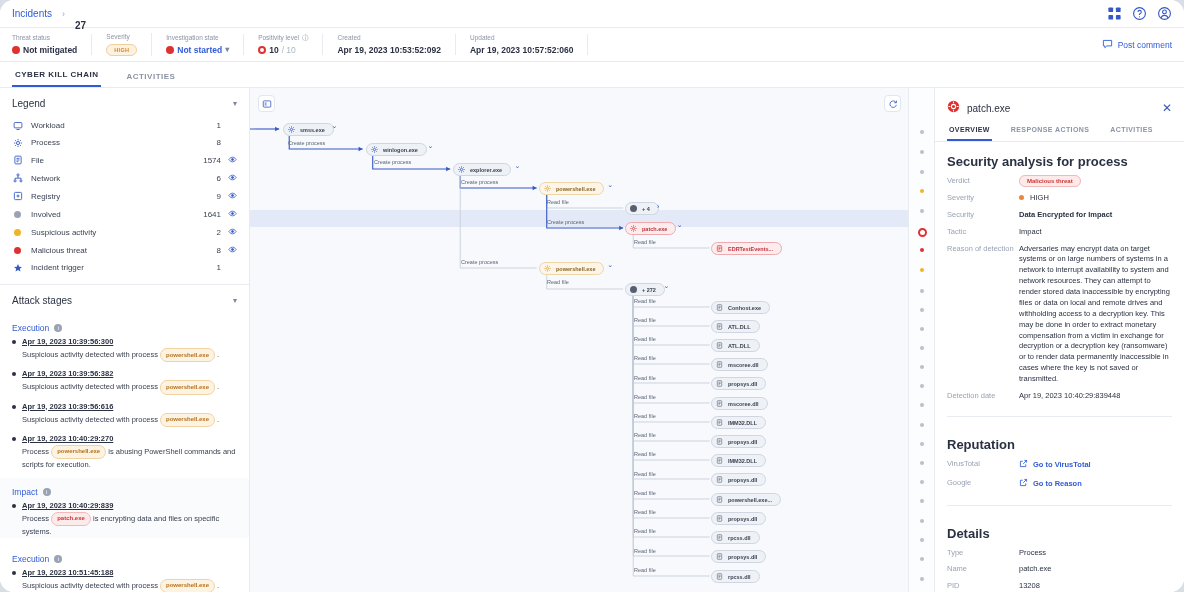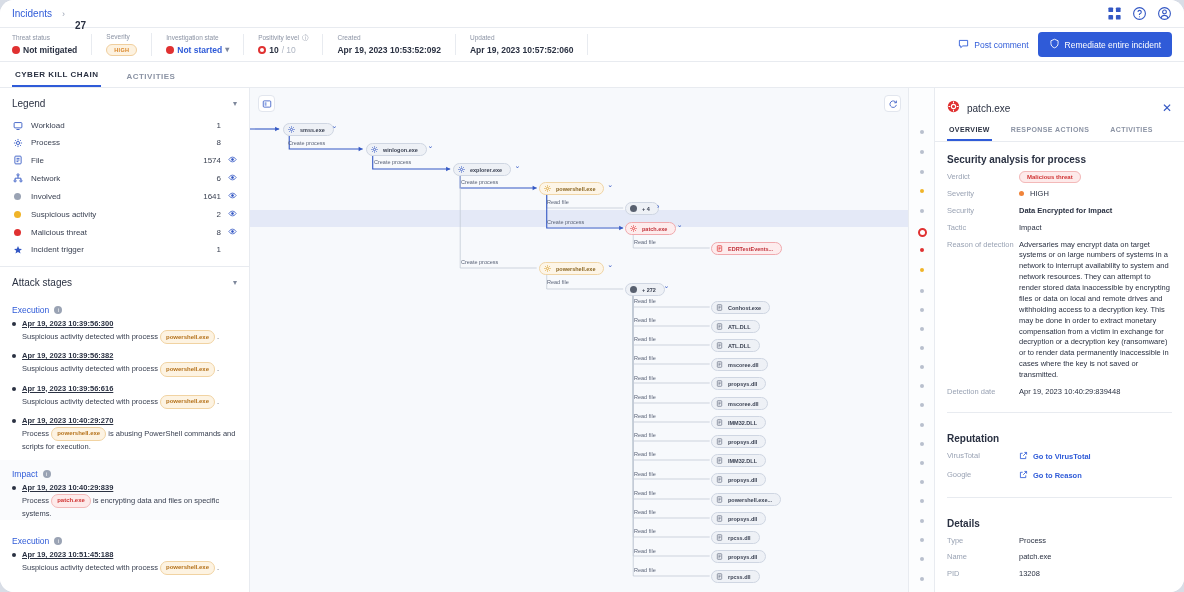--- a/index.html
+++ b/index.html
@@ -137,21 +137,21 @@
   .mm-sel { position: absolute; left: 8.5px; width: 9px; height: 9px; border-radius: 50%; border: 2.5px solid #e03131; background:#fff; }
 
   
   .right { width: 250px; border-left: 1px solid #e8ebf0; background: #fff; overflow: hidden; }
   .rp-head { display: flex; align-items: center; gap: 7px; padding: 11px 12px 9px; }
   .rp-title { font-size: 10px; color: #2a3142; flex: 1; }
   .rp-close { color: #3458c4; font-size: 12px; cursor: pointer; line-height: 1; }
   .rp-tabs { display: flex; padding: 0 12px; border-bottom: 1px solid #e8ebf0; }
   .rp-tab { font-size: 7px; font-weight: 700; letter-spacing: .4px; color: #8b93a4; padding: 0 2px 6px; margin-right: 17px; cursor: pointer; }
   .rp-tab.active { color: #2a3142; border-bottom: 2px solid #2f5bd8; }
-  .rp-sec-title { font-size: 10px; font-weight: 700; color: #2a3142; padding: 12px 12px 7px; }
+  .rp-sec-title { font-size: 13px; font-weight: 700; color: #2a3142; padding: 12px 12px 7px; }
   .kv { display: flex; padding: 0 12px 6px; font-size: 7.5px; align-items: flex-start; }
   .kv-k { width: 72px; flex: 0 0 72px; color: #9aa3b4; line-height: 1.45; }
   .kv-v { flex: 1; color: #2a3142; line-height: 1.45; }
   .badge-mal { font-size: 6px; font-weight: 700; color: #d03434; background: #fdeaea; border: 1px solid #f3b9b9; border-radius: 8px; padding: 2px 7px; }
   .rp-div { height: 1px; background: #e8ebf0; margin: 8px 12px; }
   .ext-link { color: #2f5bd8; display: inline-flex; align-items: center; gap: 5px; font-weight: 600; }
 </style>
 </head>
 <body>
 
@@ -231,28 +231,20 @@
 
     <div class="metabar-right">
       <button class="btn-ghost">
         <span>
           <svg width="11" height="11" viewBox="0 0 16 16" fill="none" stroke="currentColor" stroke-width="1.3">
               <path d="M2 3.5h12v8H7l-3 2.5V11.5H2z"></path>
             </svg>
         </span>
         <span>Post comment</span>
       </button>
-      <button class="btn-primary">
-        <span>
-          <svg width="11" height="11" viewBox="0 0 16 16" fill="none" stroke="currentColor" stroke-width="1.3">
-              <path d="M8 1.8 13.2 4v4c0 3.2-2.2 5.4-5.2 6.3C5 13.4 2.8 11.2 2.8 8V4z"></path>
-            </svg>
-        </span>
-        <span>Remediate entire incident</span>
-      </button>
     </div>
   </div>
 
   <div class="tabsbar">
     <div class="tab active">CYBER KILL CHAIN</div>
     <div class="tab">ACTIVITIES</div>
   </div>
 
   <div class="body">
 
@@ -302,20 +294,34 @@
             <span class="legend-ico" style="color:#3458c4">
               <svg width="10" height="10" viewBox="0 0 16 16" fill="none" stroke="currentColor" stroke-width="1.4">
                 <circle cx="8" cy="3" r="1.7"></circle>
                 <circle cx="3.3" cy="12.6" r="1.7"></circle>
                 <circle cx="12.7" cy="12.6" r="1.7"></circle>
                 <path d="M8 4.7v3.6M8 8.3H3.3v2.6M8 8.3h4.7v2.6"></path>
               </svg>
             </span>
             <span class="legend-name">Network</span>
             <span class="legend-count">6</span>
+            <span class="legend-eye"><svg width="9" height="9" viewBox="0 0 16 16" fill="none" stroke="currentColor" stroke-width="1.4">
+                <path d="M1.5 8S4 3.8 8 3.8 14.5 8 14.5 8 12 12.2 8 12.2 1.5 8 1.5 8z"></path>
+                <circle cx="8" cy="8" r="1.8" fill="currentColor"></circle>
+              </svg></span>
+          </div>
+          <div class="legend-row">
+            <span class="legend-ico" style="color:#3458c4">
+              <svg width="10" height="10" viewBox="0 0 16 16" fill="none" stroke="currentColor" stroke-width="1.4">
+                <rect x="2.2" y="2.2" width="11.6" height="11.6" rx="1.6"></rect>
+                <path d="M5.6 8h4.8M8 5.6v4.8"></path>
+              </svg>
+            </span>
+            <span class="legend-name">Registry</span>
+            <span class="legend-count">9</span>
             <span class="legend-eye"><svg width="9" height="9" viewBox="0 0 16 16" fill="none" stroke="currentColor" stroke-width="1.4">
                 <path d="M1.5 8S4 3.8 8 3.8 14.5 8 14.5 8 12 12.2 8 12.2 1.5 8 1.5 8z"></path>
                 <circle cx="8" cy="8" r="1.8" fill="currentColor"></circle>
               </svg></span>
           </div>
           <div class="legend-row">
             <span class="legend-ico" style="color:#9aa3b4">
               <span style="display:inline-block;width:7px;height:7px;border-radius:50%;background:#9aa3b4"></span>
             </span>
             <span class="legend-name">Involved</span>

